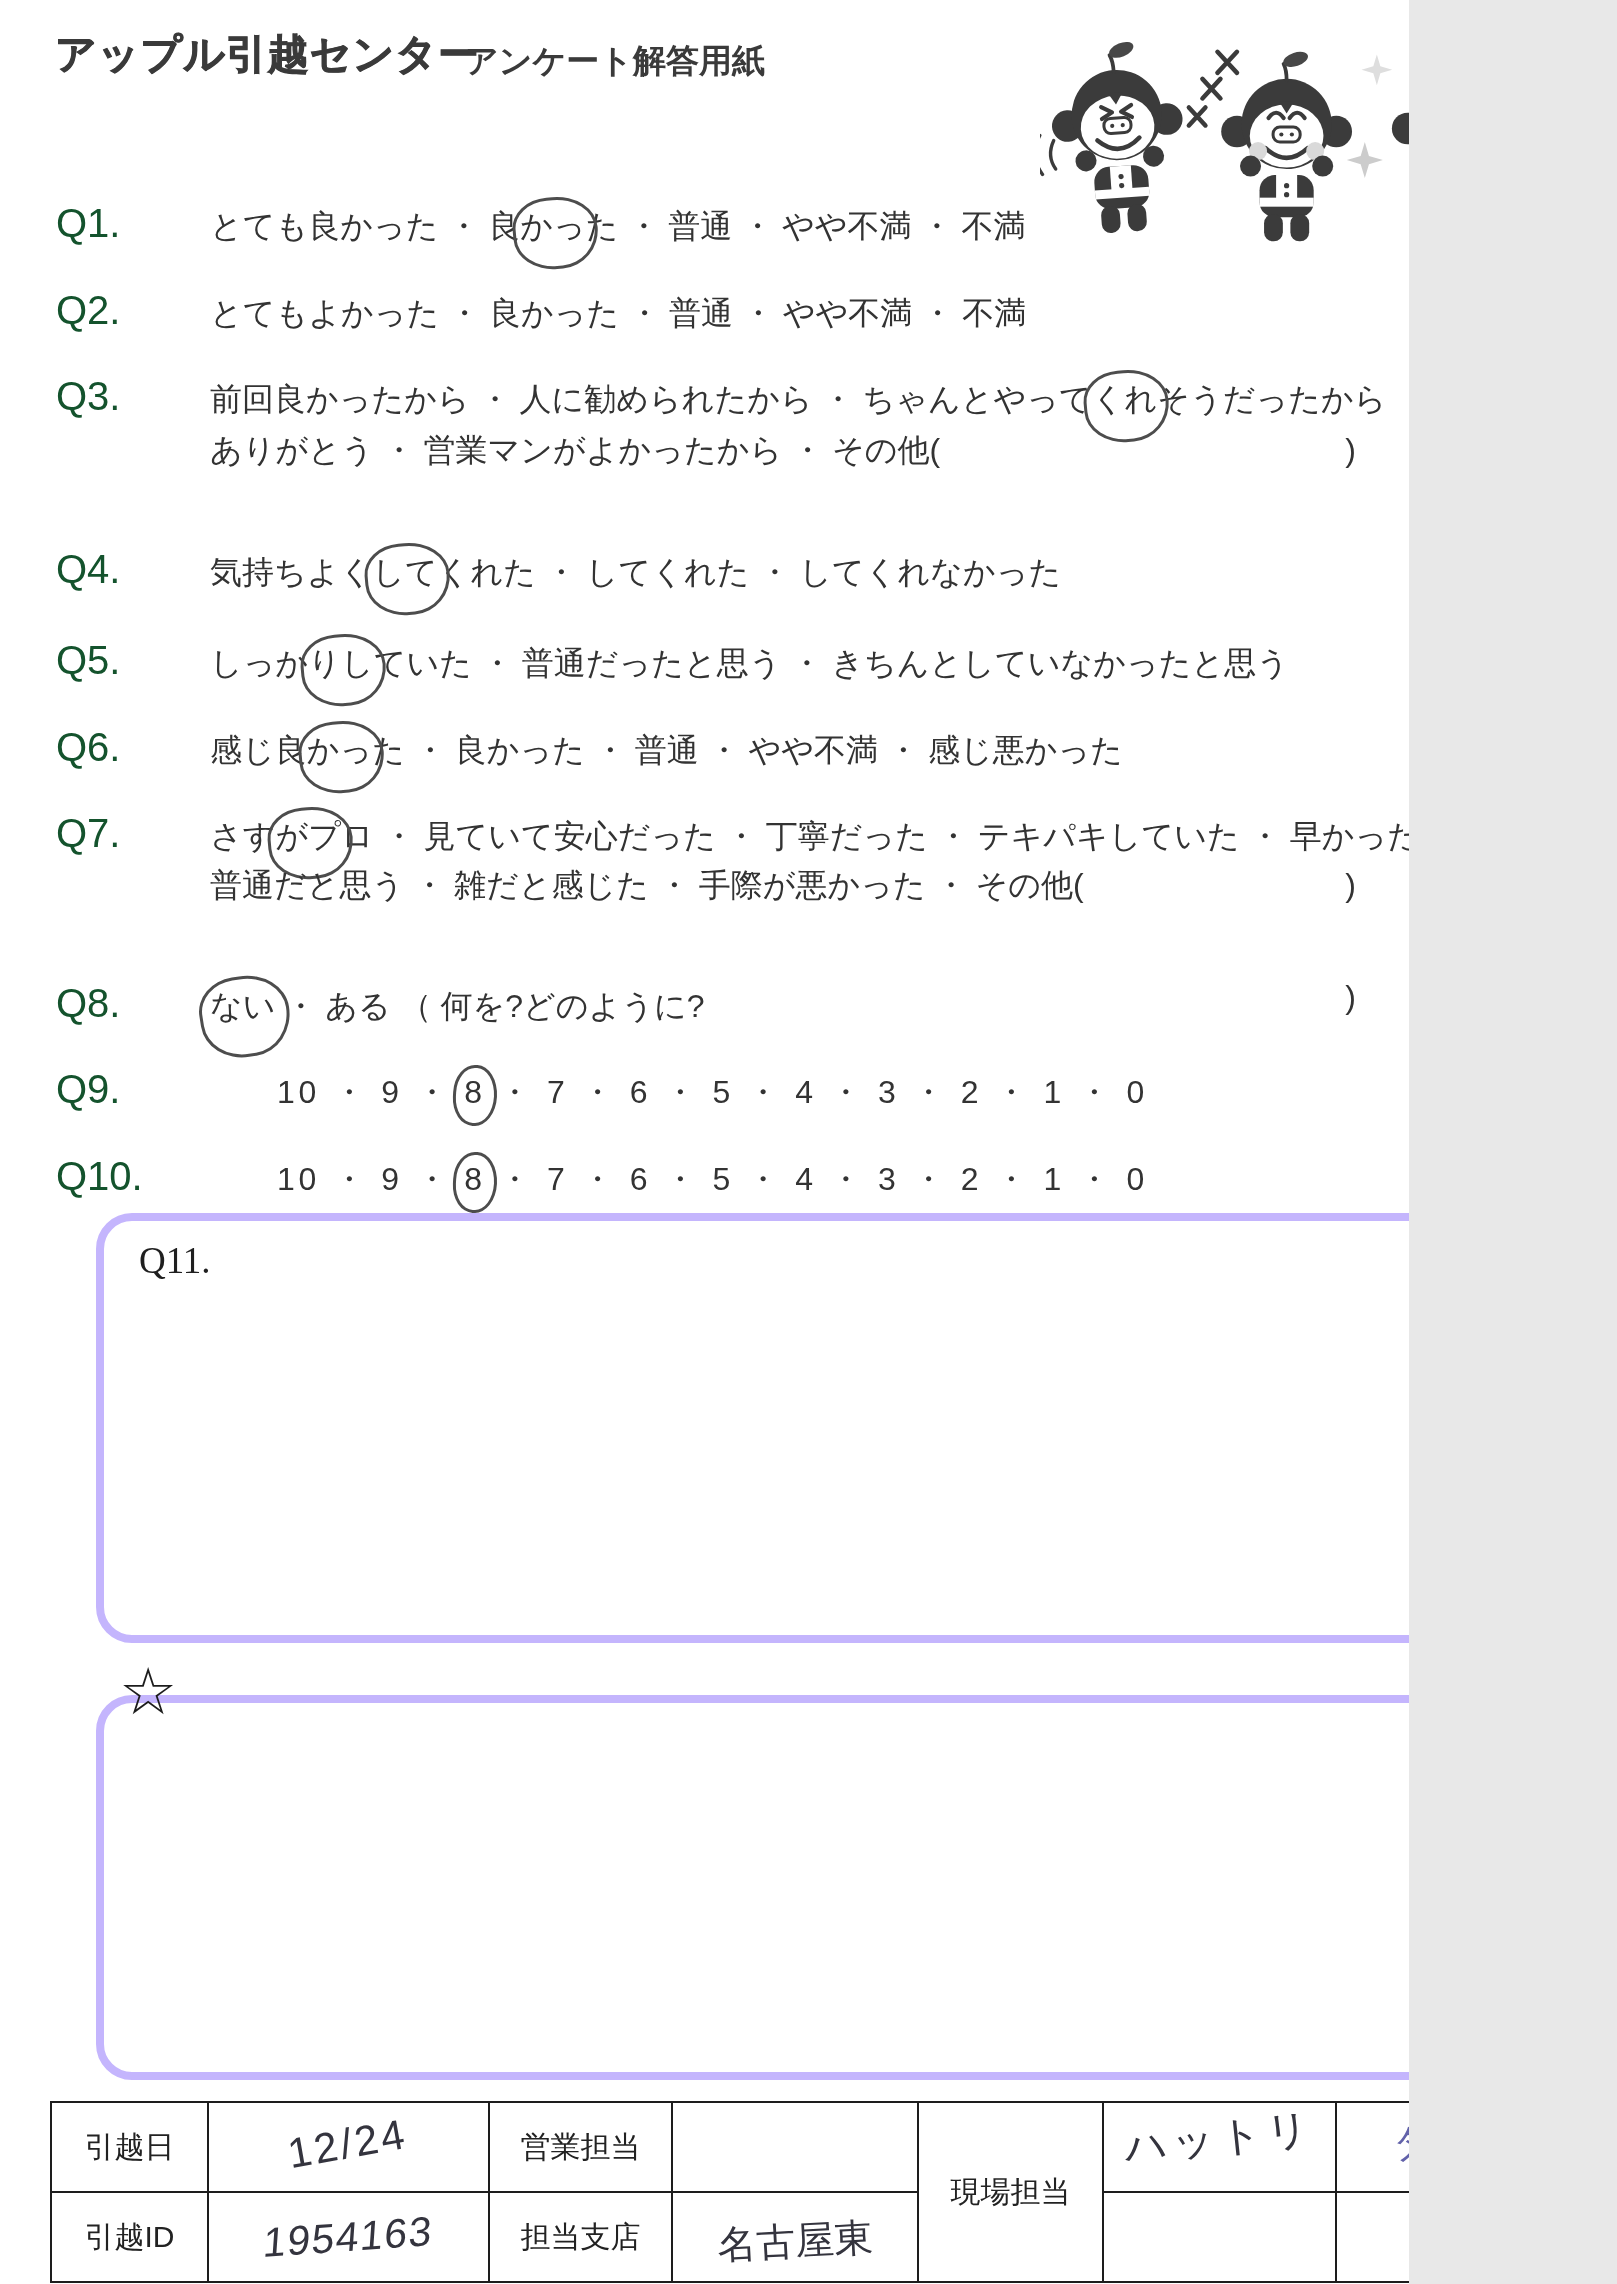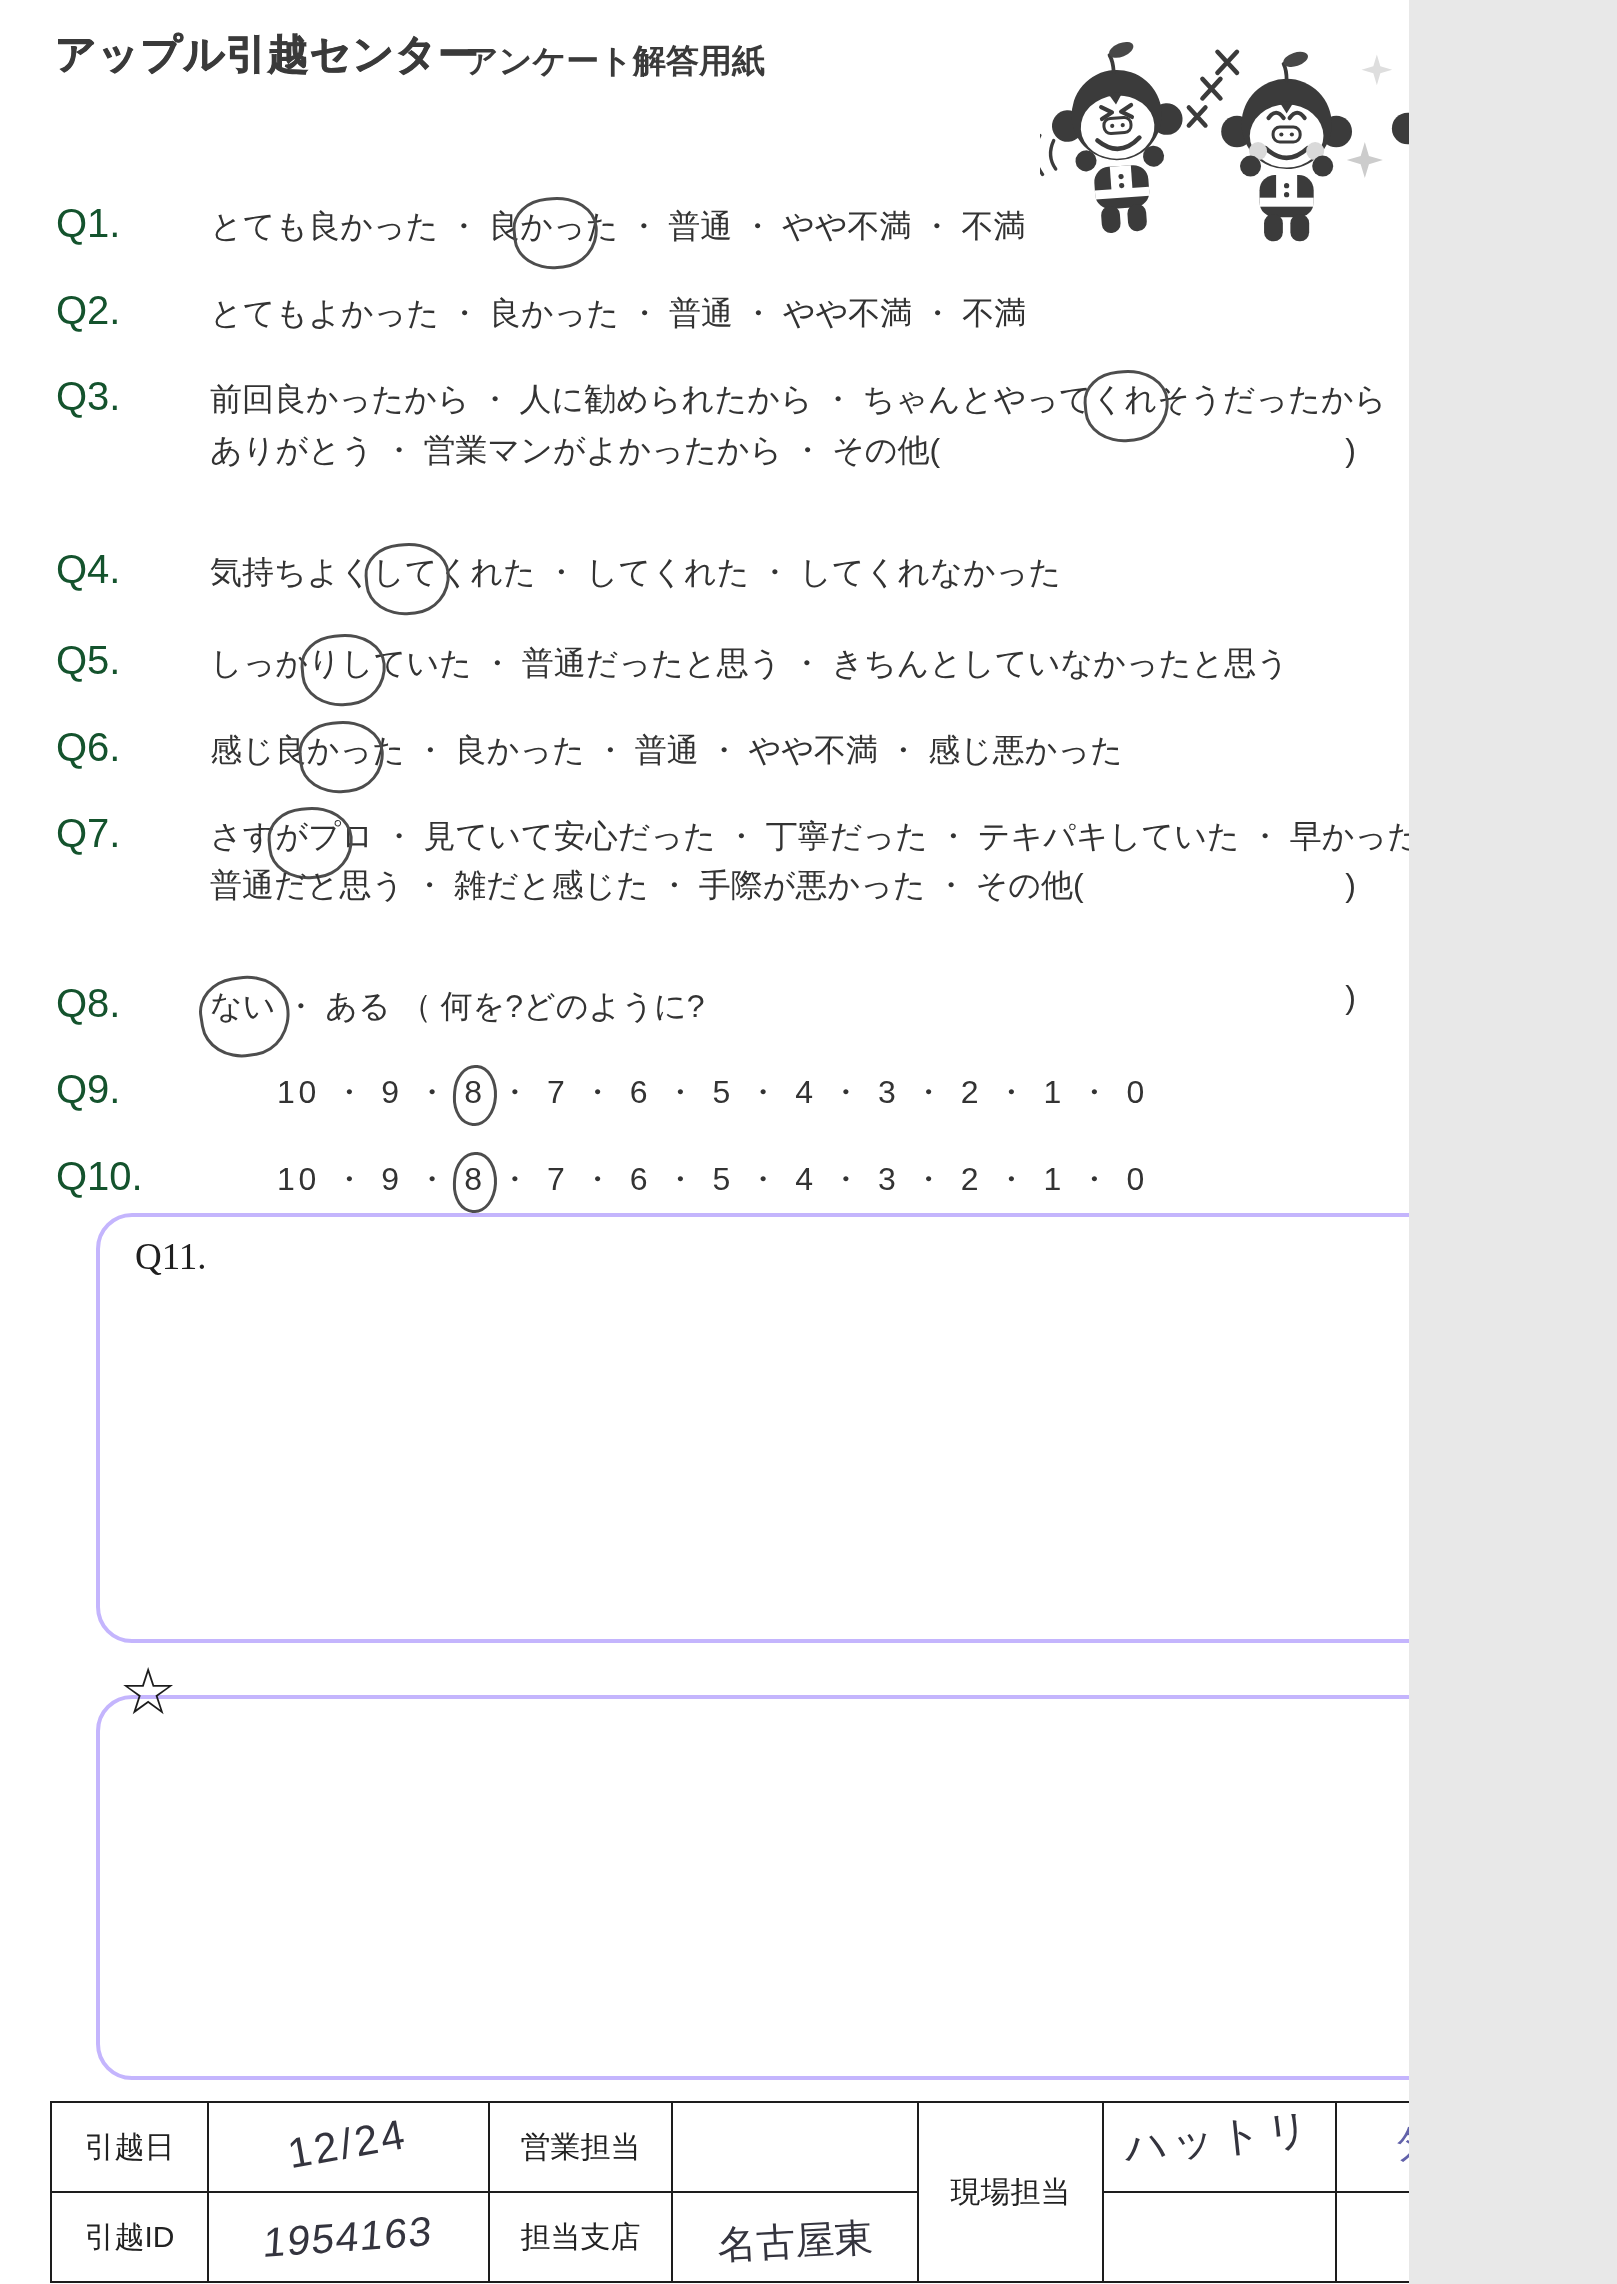--- a/index.html
+++ b/index.html
@@ -36,21 +36,21 @@
     transform:rotate(-5deg); pointer-events:none;
   }
   .mark:empty::after{content:none;}
   .r-q8 .mark::after{left:-10.5px; right:-13.5px; top:-10.5px; bottom:-29px; transform:rotate(-9deg);}
   .r-num .mark::after{left:-11.3px; right:-11.3px; top:-6.8px; bottom:-12.8px;
     border-radius:50% 50% 50% 50% / 48% 52% 52% 48%; transform:rotate(3deg);}
   .tail{position:absolute; right:15px; top:0;}
   
   .round-box{
     position:absolute; left:96px; width:1474px; box-sizing:border-box;
-    border:4px solid #c4b5fd; border-radius:36px; background:#fff;
+    border:8px solid #c4b5fd; border-radius:36px; background:#fff;
   }
   .box-q11{top:1213px; height:430px;}
   .box-star{top:1695px; height:385px;}
   .q11-label{font-family:"Liberation Serif", serif; font-size:37px; color:#1f1f1f; margin:18px 0 0 35px;}
   .star{position:absolute; left:119px; top:1654px; font-size:65px; color:#1c1c1c; z-index:2;}
   
   .footer-table{
     position:absolute; left:50px; top:2101px; width:1519px; height:179px;
     border-collapse:collapse; table-layout:fixed; font-size:30px; color:#222;
   }

